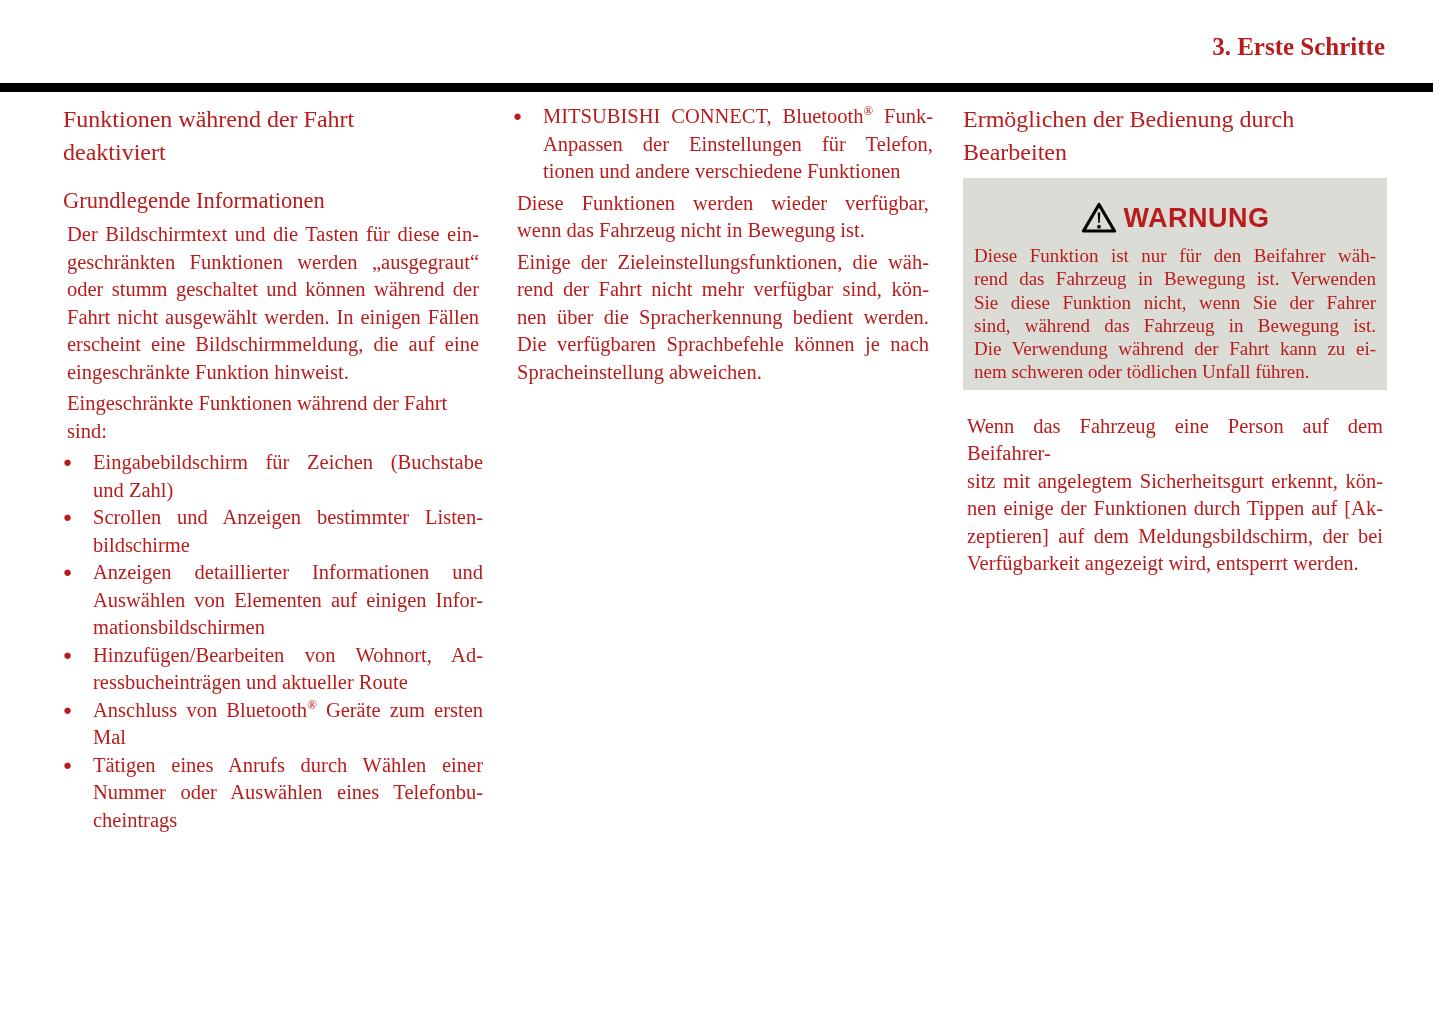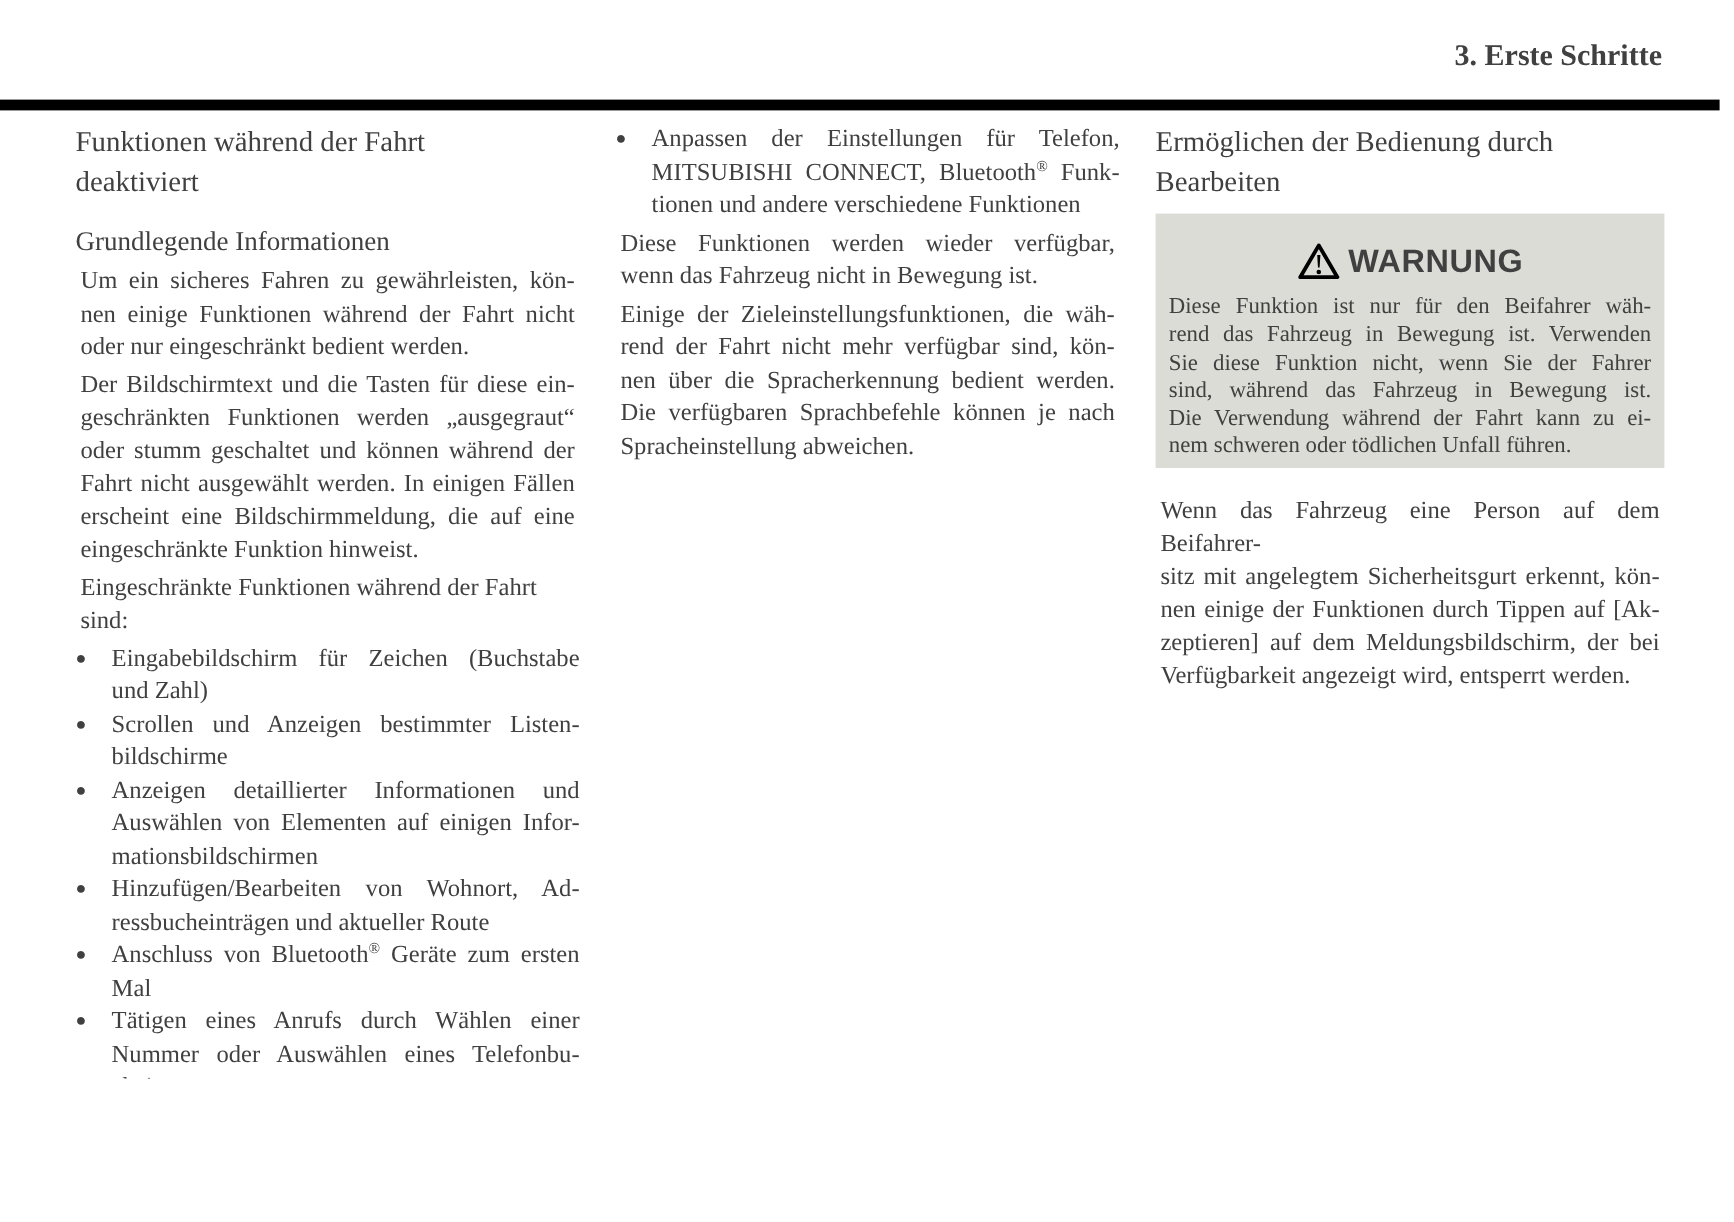--- a/index.html
+++ b/index.html
@@ -1,21 +1,21 @@
 <!DOCTYPE html>
 <html><head>
 <meta charset="utf-8">
 <style>
   html, body { margin: 0; padding: 0; background: #ffffff; }
   .page {
     position: relative;
     width: 1445px;
     height: 899px;
     background: #ffffff;
-    color: #404040;
+    color: #b91c1c;
     font-family: "Liberation Serif", serif;
     overflow: hidden;
   }
   .chapter {
     position: absolute;
     top: 31px;
     right: 60px;
     font-size: 25px;
     line-height: 31px;
     font-weight: bold;
@@ -107,25 +107,20 @@
   <div class="chapter">3. Erste Schritte</div>
   <div class="rule"></div>
 
   <div class="col c1">
     <div class="col-title">
         <div class="lline">Funktionen während der Fahrt</div>
         <div class="lline">deaktiviert</div>
       </div>
     <div class="col-sub">Grundlegende Informationen</div>
     <div class="para">
-        <div class="jline">Um ein sicheres Fahren zu gewährleisten, kön-</div>
-        <div class="jline">nen einige Funktionen während der Fahrt nicht</div>
-        <div class="lline">oder nur eingeschränkt bedient werden.</div>
-      </div>
-    <div class="para">
         <div class="jline">Der Bildschirmtext und die Tasten für diese ein-</div>
         <div class="jline">geschränkten Funktionen werden „ausgegraut“</div>
         <div class="jline">oder stumm geschaltet und können während der</div>
         <div class="jline">Fahrt nicht ausgewählt werden. In einigen Fällen</div>
         <div class="jline">erscheint eine Bildschirmmeldung, die auf eine</div>
         <div class="lline">eingeschränkte Funktion hinweist.</div>
       </div>
     <div class="para">
         <div class="lline">Eingeschränkte Funktionen während der Fahrt sind:</div>
       </div>
@@ -173,22 +168,22 @@
           <div class="jline">Nummer oder Auswählen eines Telefonbu-</div>
           <div class="lline">cheintrags</div>
         </div>
     </div>
   </div>
 
   <div class="col c2">
     <div class="bullet">
       <span class="marker">●</span>
       <div class="btext">
+          <div class="jline">MITSUBISHI CONNECT, Bluetooth<sup>®</sup> Funk-</div>
           <div class="jline">Anpassen der Einstellungen für Telefon,</div>
-          <div class="jline">MITSUBISHI CONNECT, Bluetooth<sup>®</sup> Funk-</div>
           <div class="lline">tionen und andere verschiedene Funktionen</div>
         </div>
     </div>
     <div class="para">
         <div class="jline">Diese Funktionen werden wieder verfügbar,</div>
         <div class="lline">wenn das Fahrzeug nicht in Bewegung ist.</div>
       </div>
     <div class="para">
         <div class="jline">Einige der Zieleinstellungsfunktionen, die wäh-</div>
         <div class="jline">rend der Fahrt nicht mehr verfügbar sind, kön-</div>

